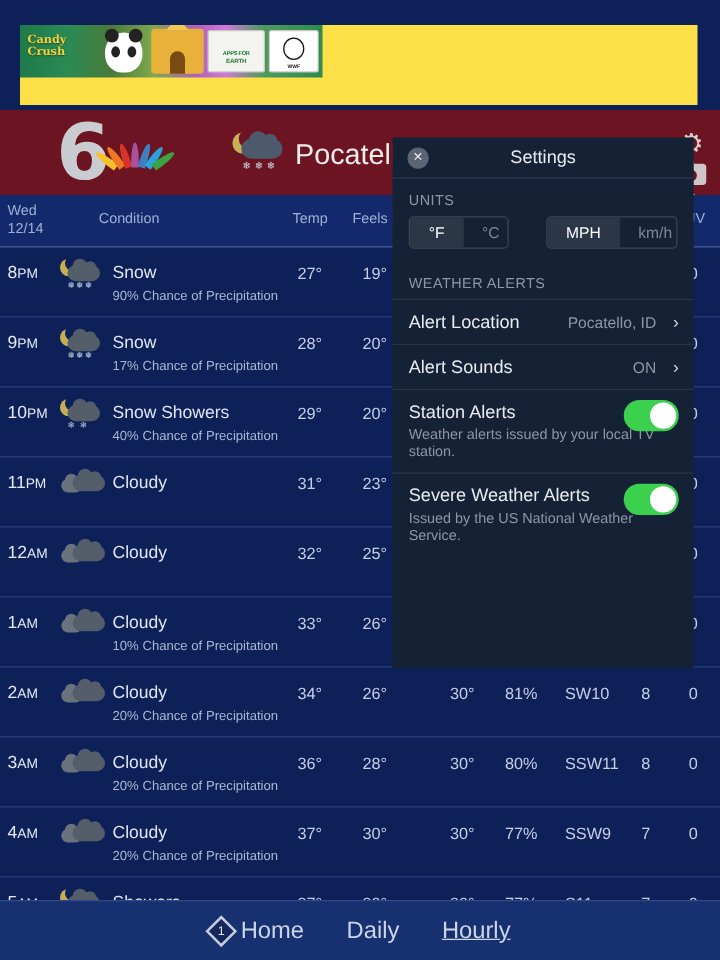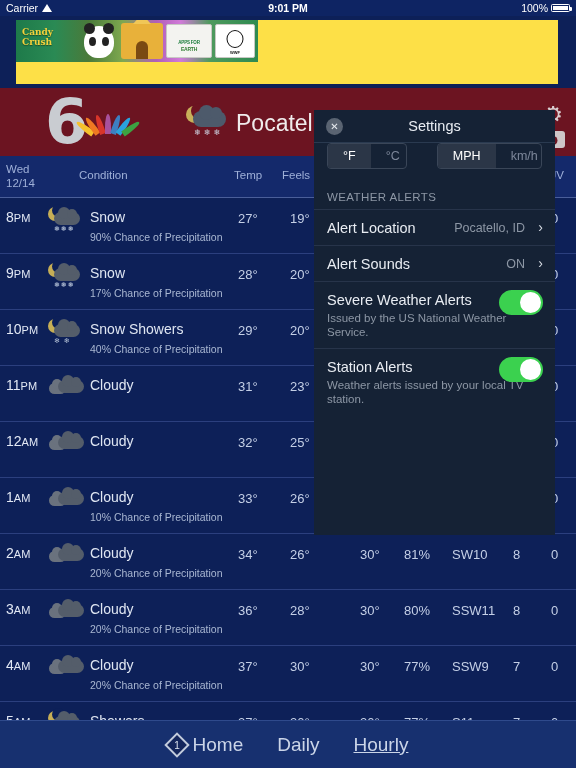--- a/index.html
+++ b/index.html
@@ -280,31 +280,20 @@
     position:absolute; left:0; right:0; top:0; bottom:0;
     transform:rotate(-45deg); font-size:10px; color:#dfe5f0;
     display:flex; align-items:center; justify-content:center;
   }
 </style>
 </head>
 <body>
 
 <div id="app">
 
-  <div class="statusbar">
-    <div class="sb-left">
-      <span>Carrier</span>
-      <span class="wifi"></span>
-    </div>
-    <div class="sb-center">9:01 PM</div>
-    <div class="sb-right">
-      <span>100%</span>
-      <span class="battery"></span>
-    </div>
-  </div>
 
   <div class="adwrap">
     <div class="adbox">
       <div class="adimg">
         <div class="ad-logo">Candy Crush</div>
         <div class="ad-panda">
           <div class="ad-eye l"></div>
             <div class="ad-eye r"></div>
         </div>
         <div class="ad-castle">
@@ -525,20 +514,21 @@
       </div>
   </div>
 
   <div class="overlay">
     <div class="modal">
       <div class="modal-head">
         <div class="modal-close">✕</div>
         <div class="modal-title">Settings</div>
       </div>
 
+      <div class="sec-label">UNITS</div>
       <div class="seg-row">
         <div class="seg units">
           <div class="on">°F</div>
           <div>°C</div>
         </div>
         <div class="seg speed">
           <div class="on">MPH</div>
           <div>km/h</div>
         </div>
       </div>
@@ -551,30 +541,30 @@
         <div class="chev">›</div>
       </div>
 
       <div class="mrow">
         <div class="mlabel">Alert Sounds</div>
         <div class="mval">ON</div>
         <div class="chev">›</div>
       </div>
 
       <div class="mrow">
+        <div class="mlabel">Station Alerts</div>
+        <div class="msub">Weather alerts issued by your local TV station.</div>
+        <div class="toggle">
+            <div class="knob"></div>
+          </div>
+      </div>
+
+      <div class="mrow">
         <div class="mlabel">Severe Weather Alerts</div>
         <div class="msub">Issued by the US National Weather Service.</div>
-        <div class="toggle">
-            <div class="knob"></div>
-          </div>
-      </div>
-
-      <div class="mrow">
-        <div class="mlabel">Station Alerts</div>
-        <div class="msub">Weather alerts issued by your local TV station.</div>
         <div class="toggle">
             <div class="knob"></div>
           </div>
       </div>
 
       <div class="mfill"></div>
     </div>
   </div>
 
   <div class="bottomnav">

